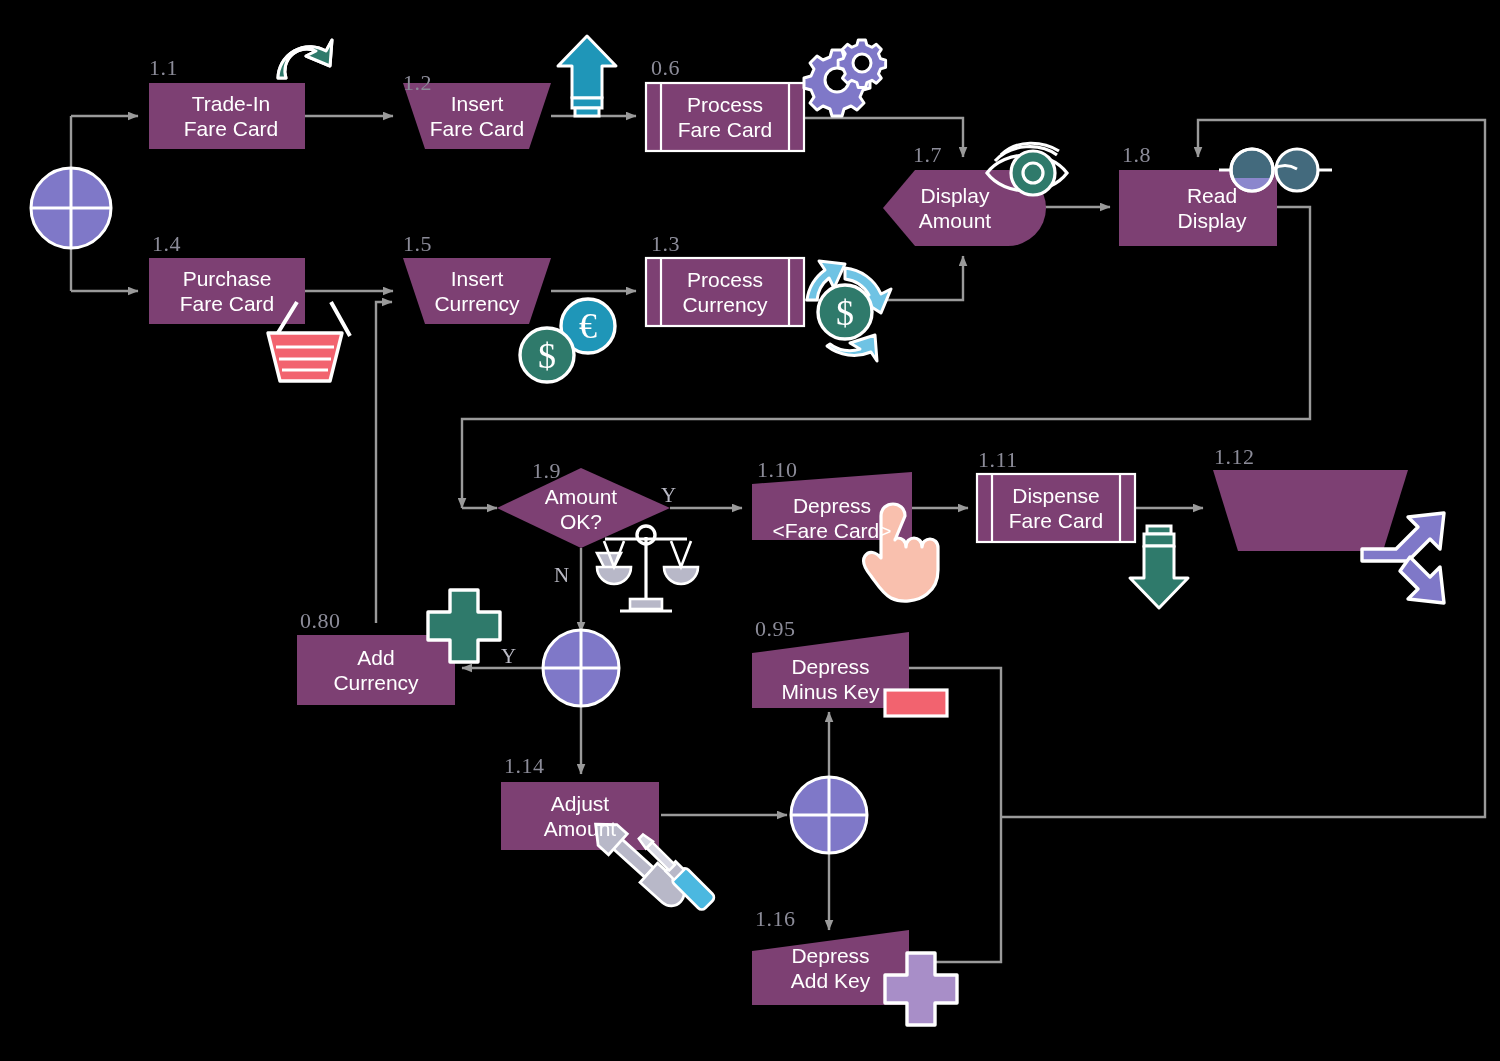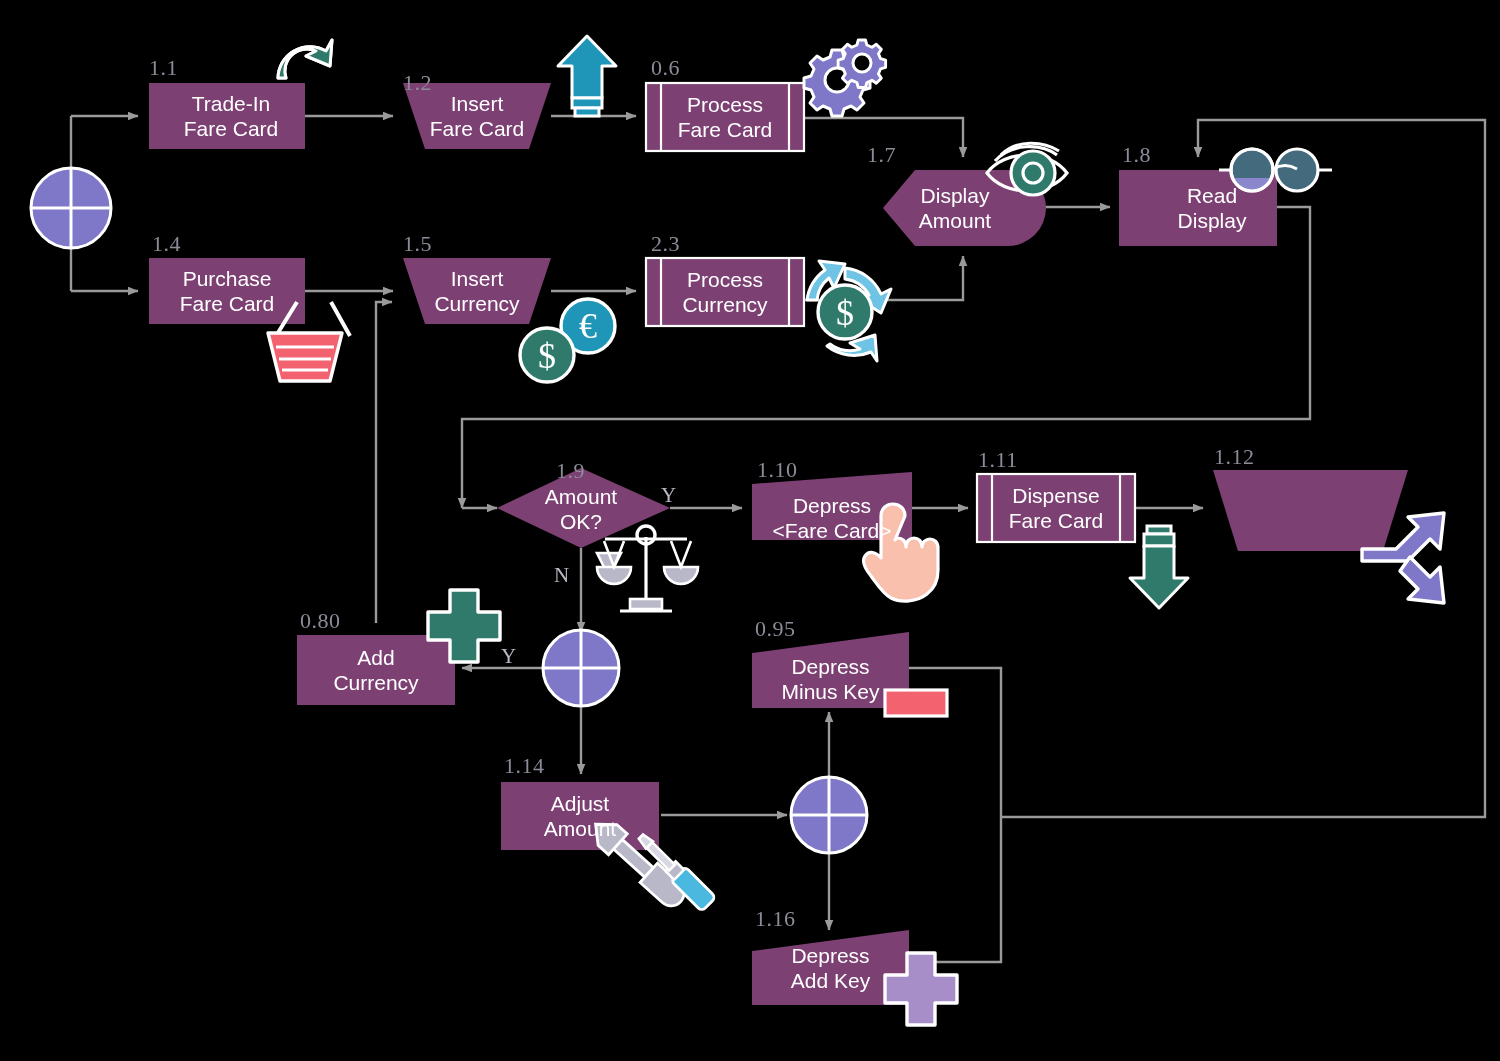--- a/index.html
+++ b/index.html
@@ -250,24 +250,24 @@
     <rect x="885" y="690" width="62" height="26" fill="#f2636f" stroke="#ffffff" stroke-width="3.2"></rect>
 
     <path d="M885,975 h22 v-22 h28 v22 h22 v28 h-22 v22 h-28 v-22 h-22 Z" fill="#a88ec8" stroke="#ffffff" stroke-width="3.4" stroke-linejoin="round"></path>
   </svg>
 
   <div class="num" style="left:149px;top:55px">1.1</div>
   <div class="num" style="left:403px;top:70px">1.2</div>
   <div class="num" style="left:651px;top:55px">0.6</div>
   <div class="num" style="left:152px;top:231px">1.4</div>
   <div class="num" style="left:403px;top:231px">1.5</div>
-  <div class="num" style="left:651px;top:231px">2.3</div>
-  <div class="num" style="left:867px;top:142px">1.7</div>
+  <div class="num" style="left:651px;top:231px">1.3</div>
+  <div class="num" style="left:913px;top:142px">1.7</div>
   <div class="num" style="left:1122px;top:142px">1.8</div>
-  <div class="num" style="left:556px;top:458px">1.9</div>
+  <div class="num" style="left:532px;top:458px">1.9</div>
   <div class="num" style="left:757px;top:457px">1.10</div>
   <div class="num" style="left:978px;top:447px">1.11</div>
   <div class="num" style="left:1214px;top:444px">1.12</div>
   <div class="num" style="left:300px;top:608px">0.80</div>
   <div class="num" style="left:504px;top:753px">1.14</div>
   <div class="num" style="left:755px;top:616px">0.95</div>
   <div class="num" style="left:755px;top:906px">1.16</div>
 
   <div class="lbl" style="left:149px;top:91px;width:164px">Trade-In
 Fare Card</div>

